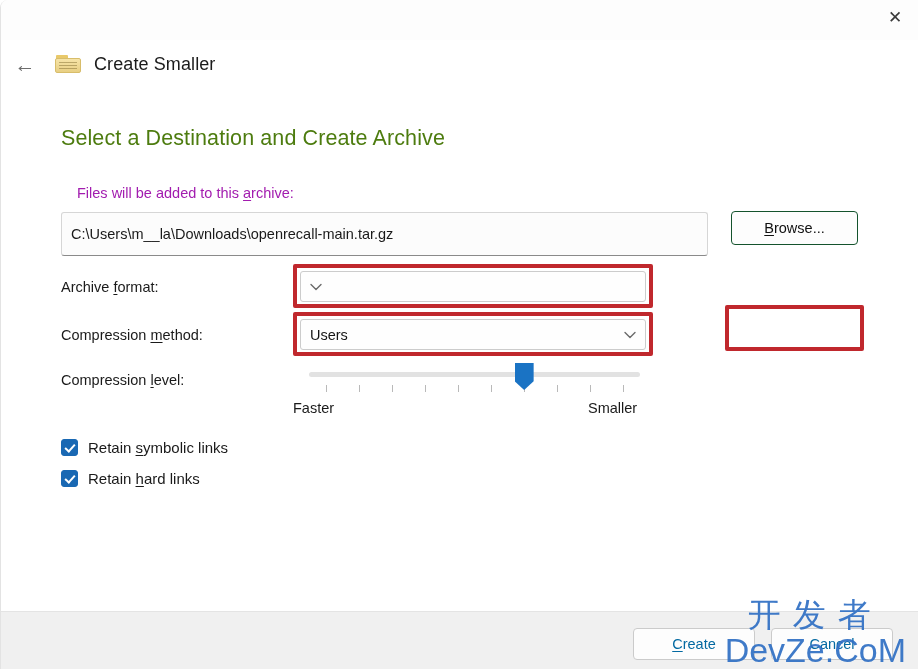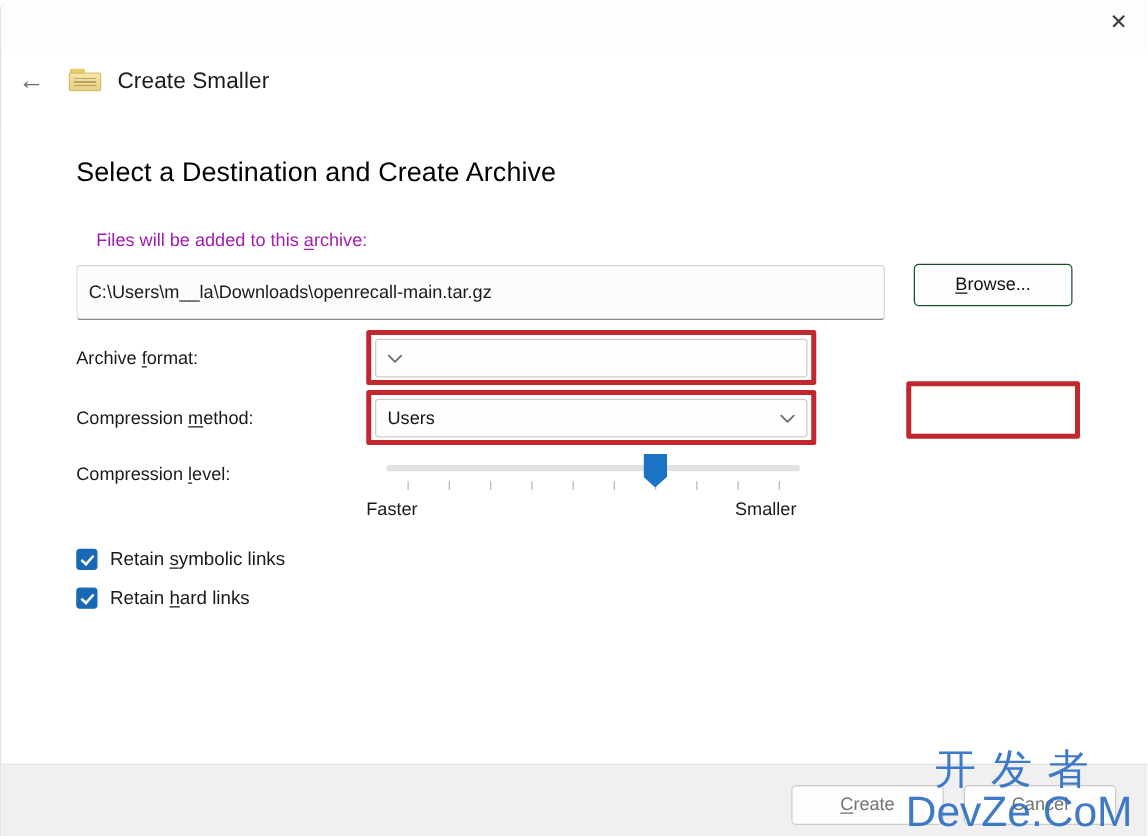--- a/index.html
+++ b/index.html
@@ -99,21 +99,21 @@
   
   .content {
     position: absolute;
     top: 100px; left: 0; right: 0; bottom: 57px;
     background: #ffffff;
   }
   .page-title {
     position: absolute;
     left: 60px; top: 26px;
     font-size: 21.5px;
-    color: #000000;
+    color: #4d7c0f;
     letter-spacing: .1px;
   }
   .field-label-top {
     position: absolute;
     left: 60px; top: 85px;
     font-size: 14.5px;
     color: #a21caf;
     margin-left: 16px;
   }
   u { text-underline-offset: 2px; }
@@ -270,21 +270,21 @@
   .footer-btn {
     position: absolute;
     top: 16px;
     width: 122px; height: 32px;
     box-sizing: border-box;
     background: #fdfdfd;
     border: 1px solid #cbcbcb;
     border-radius: 4px;
     font-family: "Liberation Sans", sans-serif;
     font-size: 14.5px;
-    color: #737373;
+    color: #0369a1;
     cursor: default;
   }
   #btn-create { right: 163px; }
   #btn-cancel { right: 25px; margin-left: 20px; }
 
   
   .anno {
     position: absolute;
     border: 4px solid #c0282d;
     border-radius: 2px;

